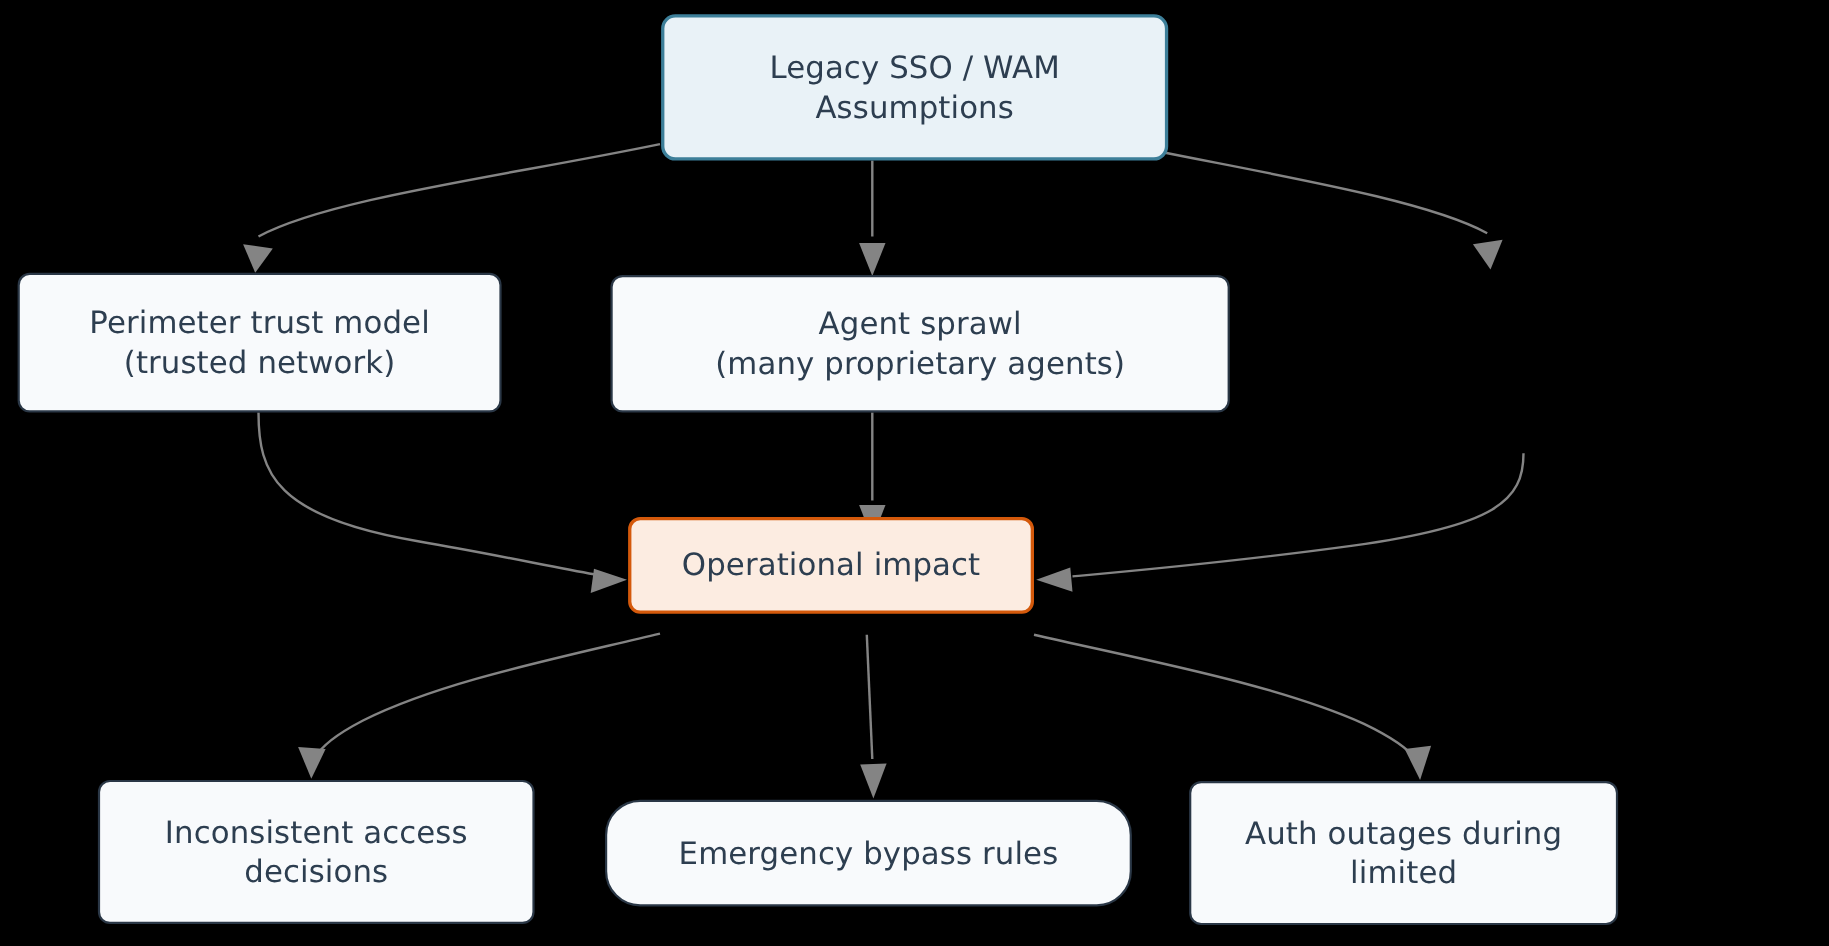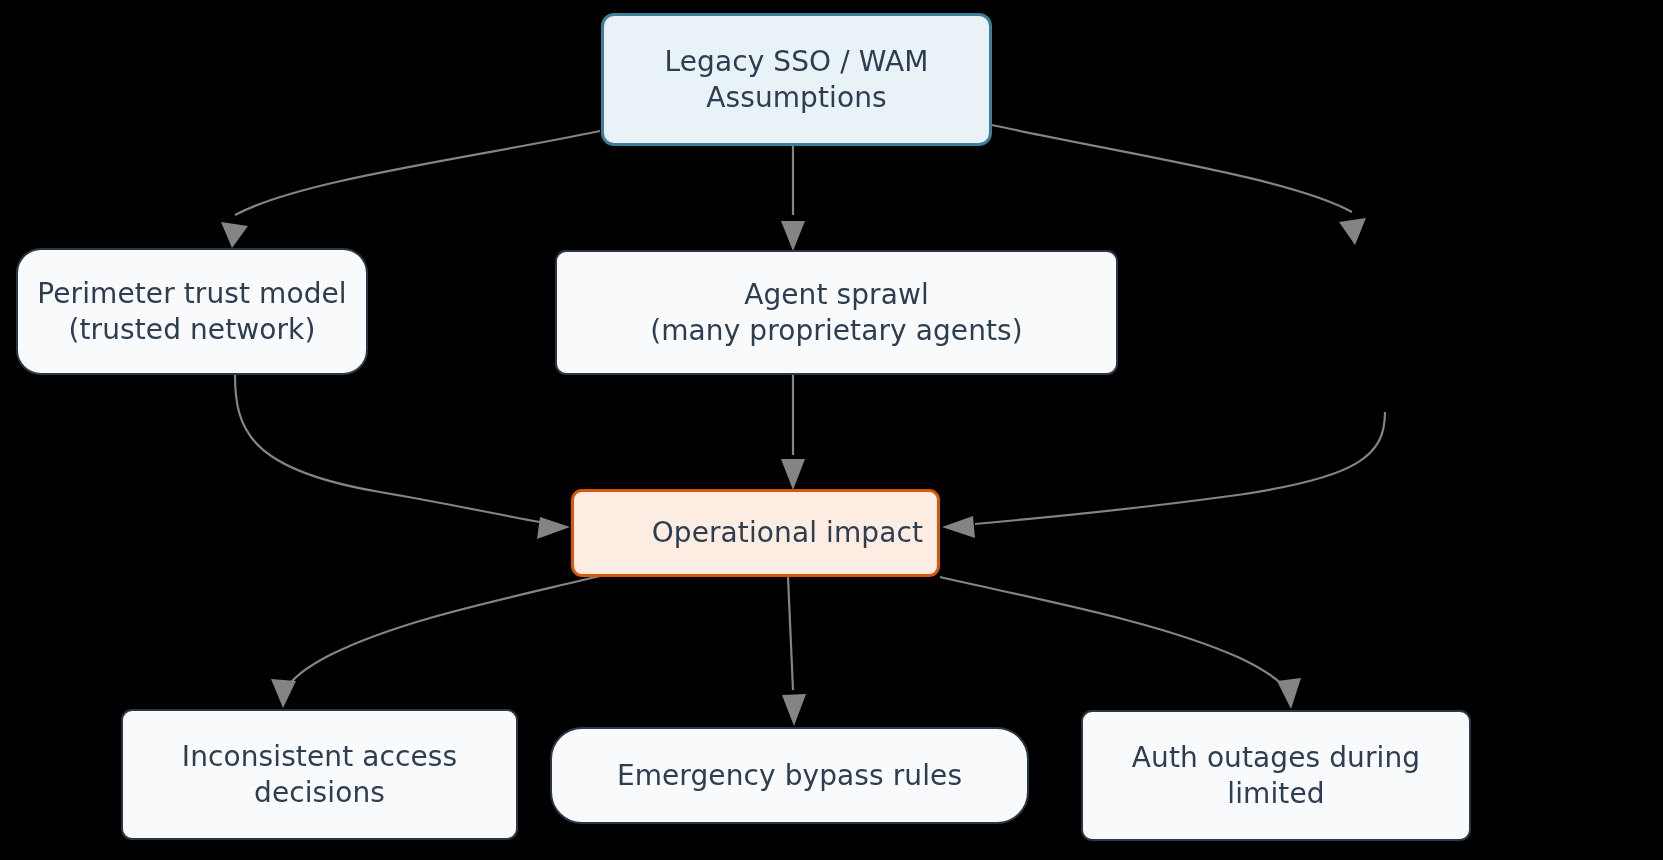--- a/index.html
+++ b/index.html
@@ -111,41 +111,41 @@
       <path class="edge-path" d="M 788,577 L 793,690"></path>
       <polygon class="arrow-head" points="794,726 782,695 806,694"></polygon>
     </g>
 
     <g>
       <path class="edge-path" d="M 940,577 C 1040,600 1160,622 1240,658 C 1265,670 1280,680 1288,691"></path>
       <polygon class="arrow-head" points="1291,709 1277,681 1301,678"></polygon>
     </g>
   </svg>
 
-  <div class="node node-start" style="left:601px; top:13px; width:391px; height:133px;">
+  <div class="node node-start" style="left:601px; top:13px; width:461px; height:133px;">
     <span class="node-label">Legacy SSO / WAM
 Assumptions</span>
   </div>
 
-  <div class="node node-default" style="left:16px; top:248px; width:352px; height:127px;border-radius:25px;">
+  <div class="node node-default" style="left:16px; top:248px; width:440px; height:127px;">
     <span class="node-label">Perimeter trust model
 (trusted network)</span>
   </div>
 
   <div class="node node-default" style="left:555px; top:250px; width:563px; height:125px;">
     <span class="node-label">Agent sprawl
 (many proprietary agents)</span>
   </div>
 
 
-  <div class="node node-impact" style="left:571px; top:489px; width:369px; height:88px;justify-content:flex-end;">
+  <div class="node node-impact" style="left:571px; top:470px; width:369px; height:88px;">
     <span class="node-label">Operational impact</span>
   </div>
 
-  <div class="node node-default" style="left:89px; top:709px; width:397px; height:131px;margin-left:32px;">
+  <div class="node node-default" style="left:89px; top:709px; width:397px; height:131px;">
     <span class="node-label">Inconsistent access
 decisions</span>
   </div>
 
   <div class="node node-default" style="left:550px; top:727px; width:479px; height:97px;border-radius:32px;">
     <span class="node-label">Emergency bypass rules</span>
   </div>
 
   <div class="node node-default" style="left:1081px; top:710px; width:390px; height:131px;">
     <span class="node-label">Auth outages during

